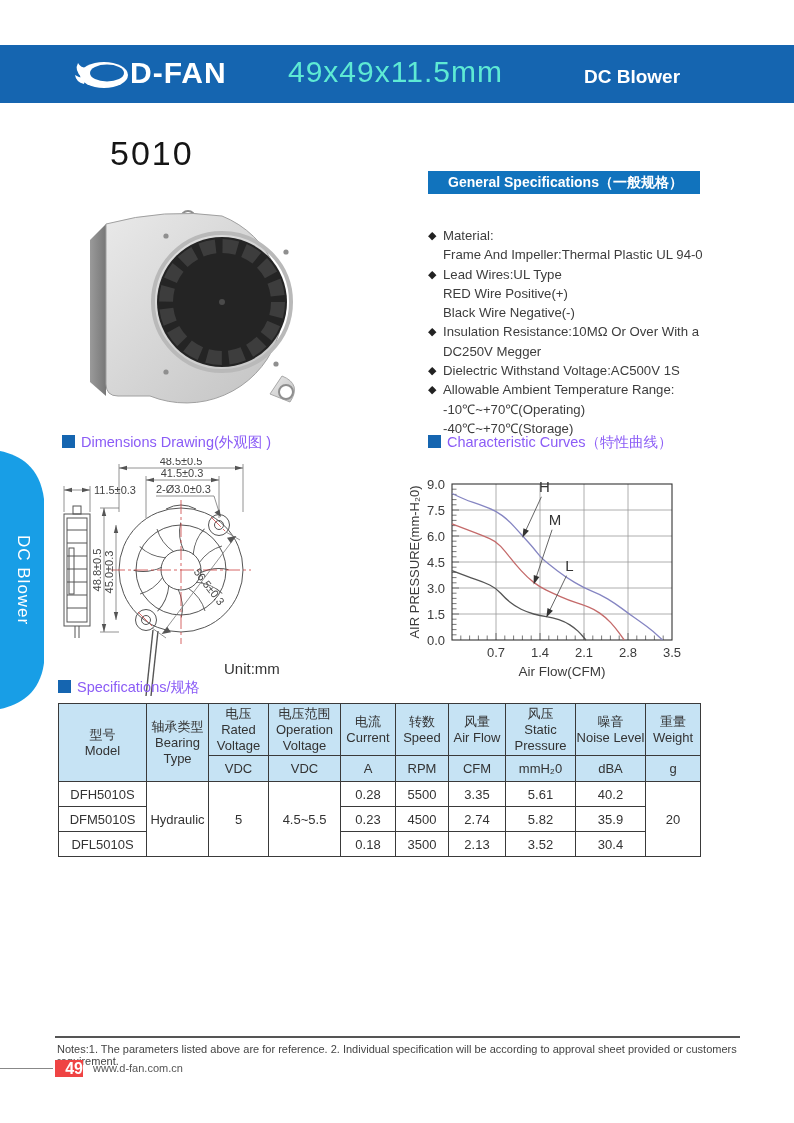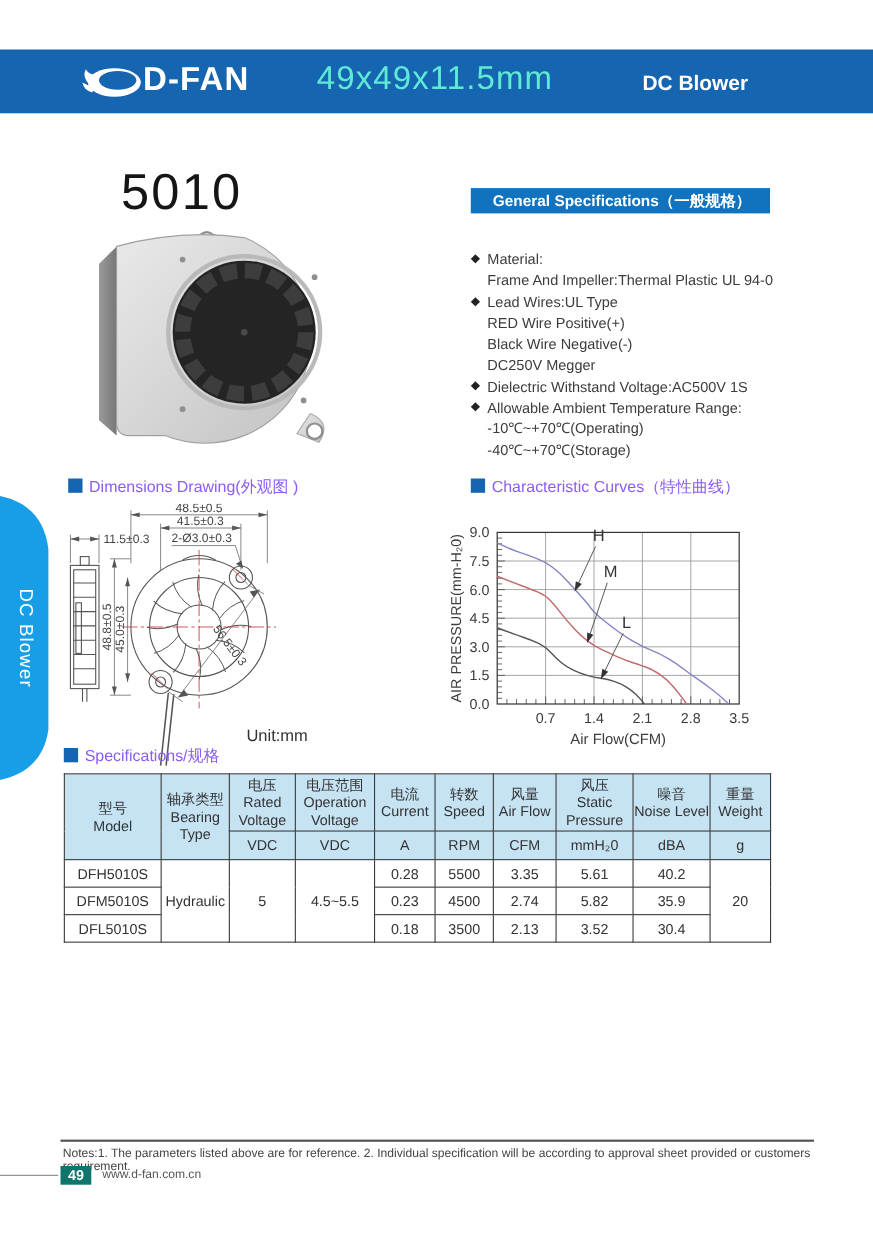--- a/index.html
+++ b/index.html
@@ -11,21 +11,21 @@
   .band { position:absolute; left:0; top:45px; width:794px; height:58px; background:#1565b0; }
   .brand { position:absolute; left:130px; top:11px; color:#fff; font-size:30px; font-weight:bold; letter-spacing:1px;text-align:right; }
   .size-title { position:absolute; left:288px; top:10px; color:#5eead4; font-size:30px; letter-spacing:1px; }
   .ptype { position:absolute; left:584px; top:21px; color:#fff; font-size:19px; font-weight:600; }
 
   
   .side-tab { position:absolute; left:0; top:449px; width:46px; height:262px; }
   .side-tab .lbl { position:absolute; left:0; top:0; width:46px; height:262px; display:flex; align-items:center; justify-content:center;
     writing-mode:vertical-rl; color:#fff; font-size:17px; letter-spacing:1px; }
 
-  .model-heading { position:absolute; left:110px; top:147px; font-size:46px; color:#151515; letter-spacing:2px; }
+  .model-heading { position:absolute; left:110px; top:134px; font-size:34px; color:#151515; letter-spacing:2px; }
 
   
   .gs-bar { position:absolute; left:428px; top:171px; width:272px; height:23px; background:#1173bd; color:#fff;
     font-size:14px; font-weight:600; line-height:23px; padding-left:20px; }
   .gs-list { position:absolute; left:428px; top:201px; width:300px; color:#3d3d3d; font-size:13.2px;margin-top:25px; }
   .gs-list div { position:relative; padding-left:15px; line-height:19.3px; }
   .gs-list div.b::before { content:"◆"; position:absolute; left:0; top:0; font-size:11px; color:#222; }
 
   
   .sec-head { position:absolute; font-size:14.5px; color:#8b5cf6; }
@@ -39,22 +39,22 @@
     font-size:13px; font-weight:normal; color:#333; }
   .spec-table thead th { background:#c6e3f4; }
   .spec-table .h1 { height:52px; line-height:16px; }
   .spec-table .h2 th { height:26px; }
   .spec-table tbody td { height:25px; background:#fff; }
 
   
   .foot-rule { position:absolute; left:55px; top:1036px; width:685px; height:2px; background:#555; }
   .notes { position:absolute; left:57px; top:1043px; width:700px; font-size:11px; color:#444; }
   .page-tick { position:absolute; left:0; top:1068px; width:53px; height:1px; background:#888; }
-  .page-box { position:absolute; left:55px; top:1060px; width:28px; height:17px; background:#0f766e; color:#fff;
-    font-size:13px; font-weight:bold; text-align:center; line-height:17px; }
+  .page-box { position:absolute; left:55px; top:1060px; width:28px; height:17px; background:#ef4444; color:#fff;
+    font-size:16px; font-weight:bold; text-align:right; line-height:17px; }
   .website { position:absolute; left:93px; top:1062px; font-size:11px; color:#555; }
 </style>
 </head>
 <body>
 
 <div id="page">
 
   <div class="band">
     <svg style="position:absolute;left:72px;top:13px" width="58" height="34" viewBox="0 0 58 34">
       <ellipse cx="32" cy="17" rx="24" ry="13" fill="#fff"></ellipse>
@@ -108,20 +108,21 @@
     <circle cx="96" cy="176" r="2.6" fill="#8f8f8f"></circle>
   </svg>
 
   <div class="gs-bar">General Specifications（一般规格）</div>
   <div class="gs-list">
     <div class="b">Material:</div>
     <div class="c">Frame And Impeller:Thermal Plastic UL 94-0</div>
     <div class="b">Lead Wires:UL Type</div>
     <div class="c">RED Wire Positive(+)</div>
     <div class="c">Black Wire Negative(-)</div>
+    <div class="b">Insulation Resistance:10MΩ Or Over With a</div>
     <div class="c">DC250V Megger</div>
     <div class="b">Dielectric Withstand Voltage:AC500V 1S</div>
     <div class="b">Allowable Ambient Temperature Range:</div>
     <div class="c">-10℃~+70℃(Operating)</div>
     <div class="c">-40℃~+70℃(Storage)</div>
   </div>
 
   <div class="sec-head" style="left:62px;top:433px">
     <span class="sq"></span><span>Dimensions Drawing(外观图 )</span>
   </div>

